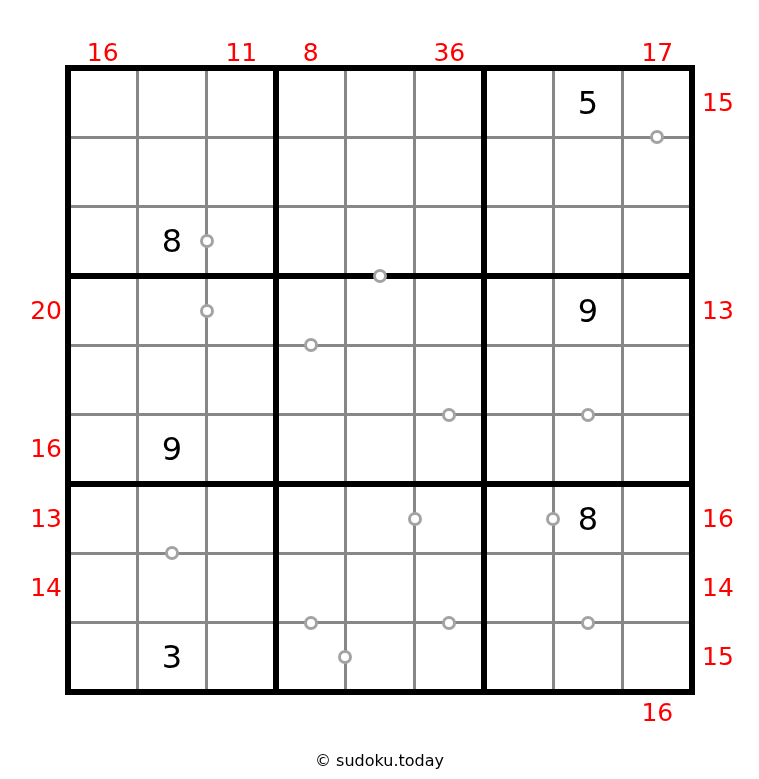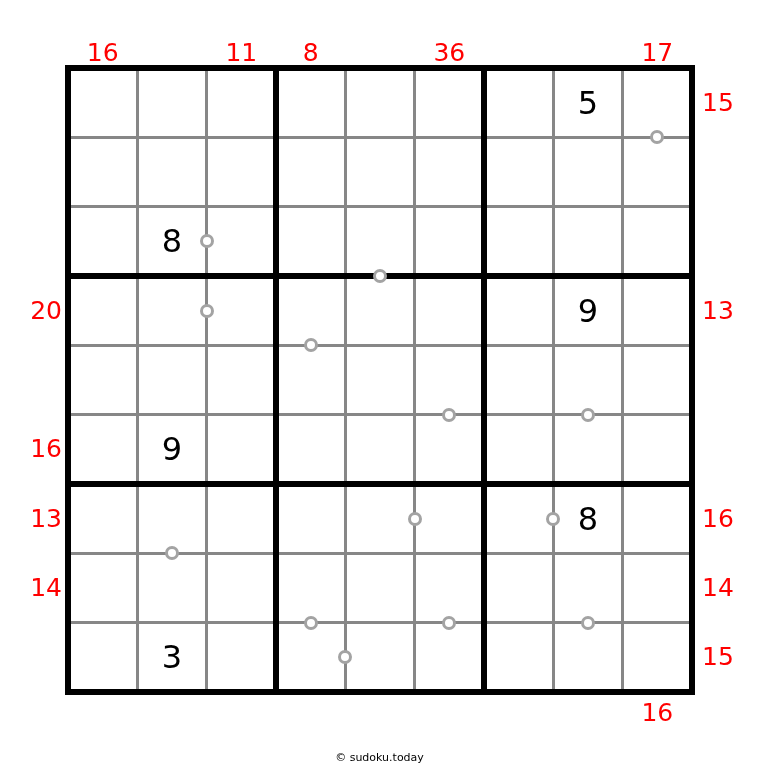--- a/index.html
+++ b/index.html
@@ -17,21 +17,21 @@
   .given{
     display:flex;align-items:center;justify-content:center;
     font-size:32px;color:#000000;
   }
   .clue{
     height:30px;line-height:30px;font-size:25px;color:#ff0000;
     white-space:nowrap;
   }
   .copyright{
     position:absolute;left:0;top:751px;width:759px;text-align:center;
-    font-size:11px;color:#000000;
+    font-size:16px;color:#000000;
   }
 </style>
 </head>
 <body>
 
 <div class="stage">
   <div id="board">
       <div class="abs cell" style="left: 68px; top: 68px; width: 69.3333px; height: 69.3333px;"></div>
       <div class="abs cell" style="left: 137.333px; top: 68px; width: 69.3333px; height: 69.3333px;"></div>
       <div class="abs cell" style="left: 206.667px; top: 68px; width: 69.3333px; height: 69.3333px;"></div>

